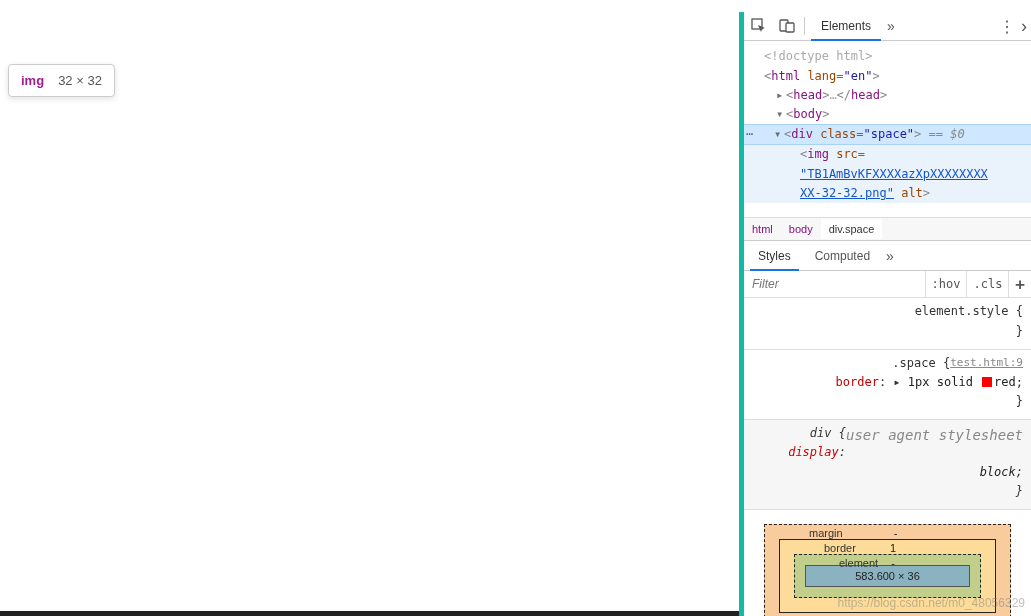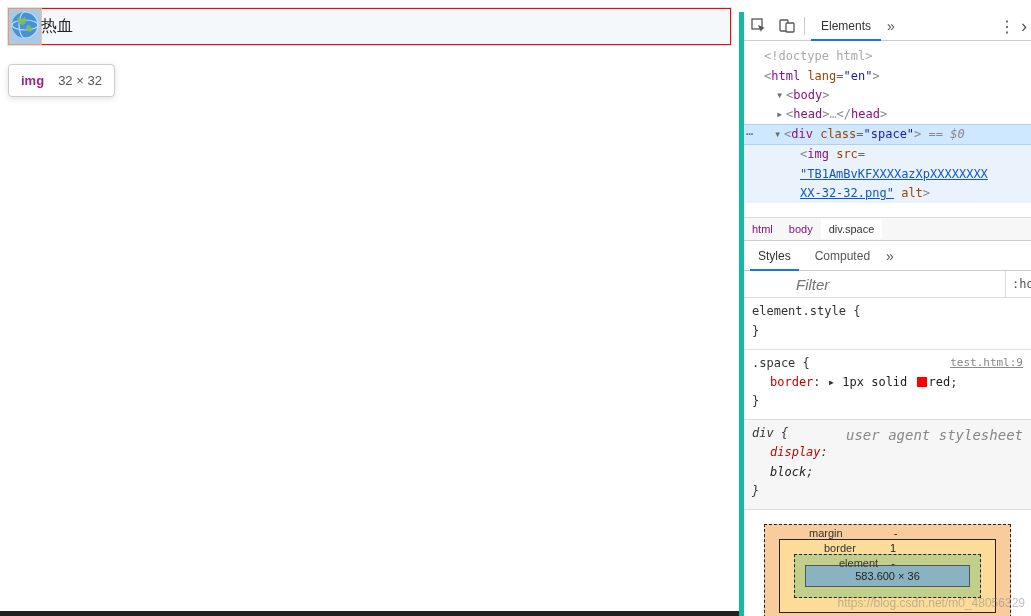--- a/index.html
+++ b/index.html
@@ -163,39 +163,39 @@
     display:flex;
     align-items:center;
     border-bottom:1px solid #ddd;
     height: 28px;
   }
   .filter-input {
     flex:1;
     border:none;
     padding:4px 8px;
     font-style: italic;
-    font-size:15px;
+    font-size:12px;
     color:#888;
     outline:none;
-    margin-left:44px;
   }
   .filter-btn {
     padding: 0 6px;
     color:#555;
     border-left:1px solid #ddd;
     height:100%;
     display:flex;
     align-items:center;
     font-family: Consolas, monospace;
   }
   .plus-b { font-size:16px; font-weight:bold;}
 
   .styles-body {
     font-family: Consolas, monospace;
     font-size: 12px;
+    text-align: right;
   }
   .style-block {
     padding: 4px 8px 8px 8px;
     border-bottom: 1px solid #ddd;
     line-height:1.6;
   }
   .selector { color:#333;}
   .prop-line { padding-left: 18px;}
   .prop-name { color:#c80000; }
   .prop-val { color:#222;}
@@ -265,32 +265,20 @@
     left:0; bottom:0;
     width:739px;
     height:5px;
     background:#222;
   }
 </style>
 </head>
 <body>
 
 <div class="viewport">
-  <div class="space">
-    <span class="globe-icon-wrap">
-      <svg width="32" height="32" viewBox="0 0 32 32">
-        <circle cx="16" cy="16" r="13" fill="#4a90d9"></circle>
-        <ellipse cx="16" cy="16" rx="13" ry="5" fill="none" stroke="#b8dff7" stroke-width="1.2"></ellipse>
-        <path d="M16 3 a13 13 0 0 1 0 26 a6 13 0 0 1 0 -26" fill="none" stroke="#b8dff7" stroke-width="1.2"></path>
-        <path d="M8 8 q4 3 8 0 q3 5 -2 8 q-6 -1 -6 -8" fill="#7fbf5a" opacity="0.9"></path>
-        <path d="M18 16 q5 0 5 6 q-4 2 -6 -2 q0 -3 1 -4" fill="#7fbf5a" opacity="0.9"></path>
-      </svg>
-    </span>
-    <span class="space-text">热血</span>
-  </div>
 
   <div class="tooltip">
     <span class="tooltip-tag">img</span>
     <span class="tooltip-dim">32 × 32</span>
   </div>
   <div class="bottom-bar"></div>
 </div>
 
 <div class="devtools">
   <div class="dt-toolbar">
@@ -314,24 +302,24 @@
     <div class="chev-r" style="font-size:18px;">›</div>
   </div>
 
   <div class="elements-tree">
     <div class="tree-line indent1"><span class="doctype-gray">&lt;!doctype html&gt;</span></div>
     <div class="tree-line indent1">
       <span class="tag-bracket">&lt;</span><span class="tag-name">html</span>
       <span class="attr-name">lang</span><span class="eq-sign">=</span><span class="attr-val">"en"</span><span class="tag-bracket">&gt;</span>
     </div>
     <div class="tree-line indent2">
+      <span class="tri">▸</span><span class="tag-bracket">&lt;</span><span class="tag-name">head</span><span class="tag-bracket">&gt;</span><span class="doctype-gray">…</span><span class="tag-bracket">&lt;/</span><span class="tag-name">head</span><span class="tag-bracket">&gt;</span>
+    </div>
+    <div class="tree-line indent2">
       <span class="tri">▾</span><span class="tag-bracket">&lt;</span><span class="tag-name">body</span><span class="tag-bracket">&gt;</span>
-    </div>
-    <div class="tree-line indent2">
-      <span class="tri">▸</span><span class="tag-bracket">&lt;</span><span class="tag-name">head</span><span class="tag-bracket">&gt;</span><span class="doctype-gray">…</span><span class="tag-bracket">&lt;/</span><span class="tag-name">head</span><span class="tag-bracket">&gt;</span>
     </div>
     <div class="tree-line highlight-line">
       <span class="line-dots">⋯</span>
       <span class="tri">▾</span><span class="tag-bracket">&lt;</span><span class="tag-name">div</span>
       <span class="attr-name">class</span><span class="eq-sign">=</span><span class="attr-val">"space"</span><span class="tag-bracket">&gt;</span><span class="eq0"> == $0</span>
     </div>
     <div class="tree-line highlight-children">
       <span class="tag-bracket">&lt;</span><span class="tag-name">img</span>
       <span class="attr-name">src</span><span class="eq-sign">=</span>
     </div>

